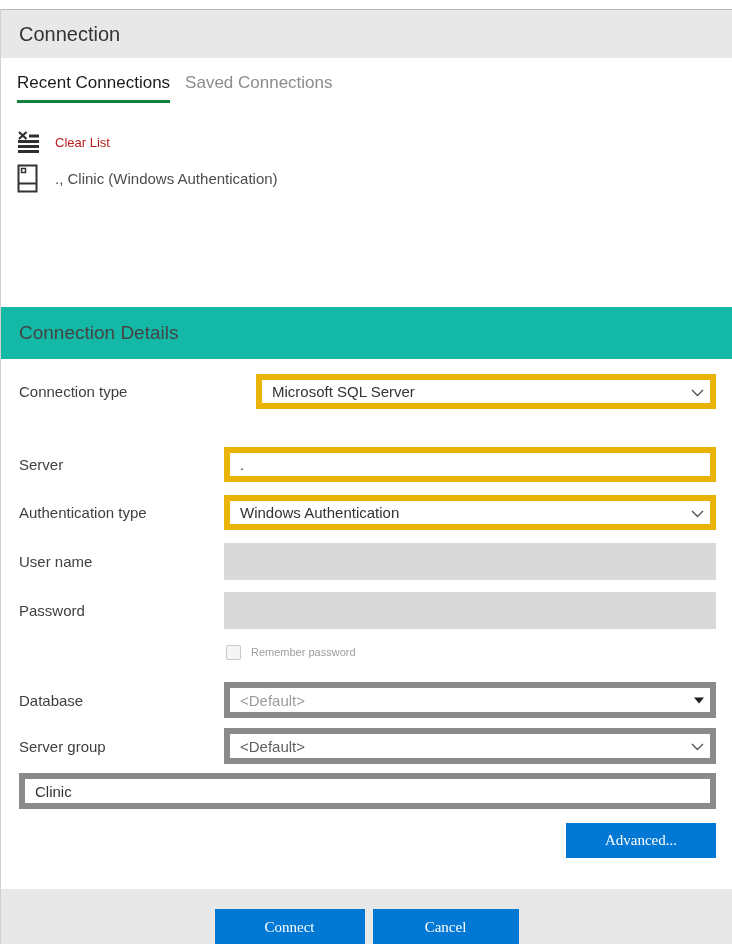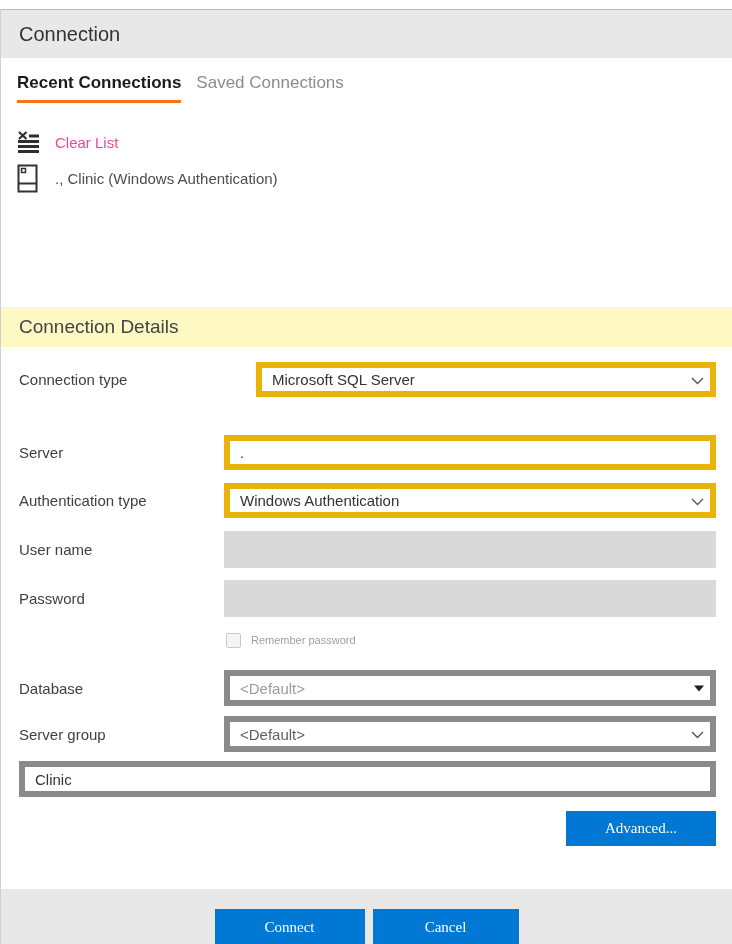--- a/index.html
+++ b/index.html
@@ -10,29 +10,29 @@
     border-top: 1px solid #b9b9b9; border-left: 1px solid #d0d0d0;
     overflow: hidden;
     margin-top: 9px;
   }
   .title-bar {
     height: 48px; background: #e8e8e8; display: flex; align-items: center;
     padding-left: 18px; font-size: 20px; color: #333;
   }
   .tabs { display: flex; gap: 15px; padding: 0 16px; margin-top: 15px; }
   .tab { font-size: 17px; padding-bottom: 7px; cursor: default; }
-  .tab.active { color: #1b1b1b; font-weight: 700; border-bottom: 3px solid #f97316; }
+  .tab.active { color: #1b1b1b; font-weight: 400; border-bottom: 3px solid #15803d; }
   .tab.inactive { color: #8c8c8c; }
   .recent-list { margin-top: 23px; padding: 0 16px; }
   .list-row { display: flex; align-items: center; height: 32px; margin-bottom: 4px; }
   .list-row .icon { width: 26px; display: flex; justify-content: flex-start; margin-right: 12px; }
-  .clear-label { font-size: 15px; color: #ec4899; }
+  .clear-label { font-size: 13px; color: #b91c1c; }
   .conn-label { font-size: 15px; color: #4d4d4d; }
   .section-bar {
-    margin-top: 113px; height: 40px; background: #fef9c3;
+    margin-top: 113px; height: 52px; background: #14b8a6;
     display: flex; align-items: center; padding-left: 18px;
     font-size: 19px; color: #444;
   }
   .form { padding: 15px 16px 0 18px; }
   .form-row { display: flex; align-items: center; margin-bottom: 13px; }
   .form-label { width: 205px; flex-shrink: 0; font-size: 15px; color: #3f3f3f; }
   .form-control { flex: 1; position: relative; }
   .field {
     width: 100%; height: 35px; font-size: 15px; color: #333;
     display: flex; align-items: center; padding: 0 30px 0 10px;

